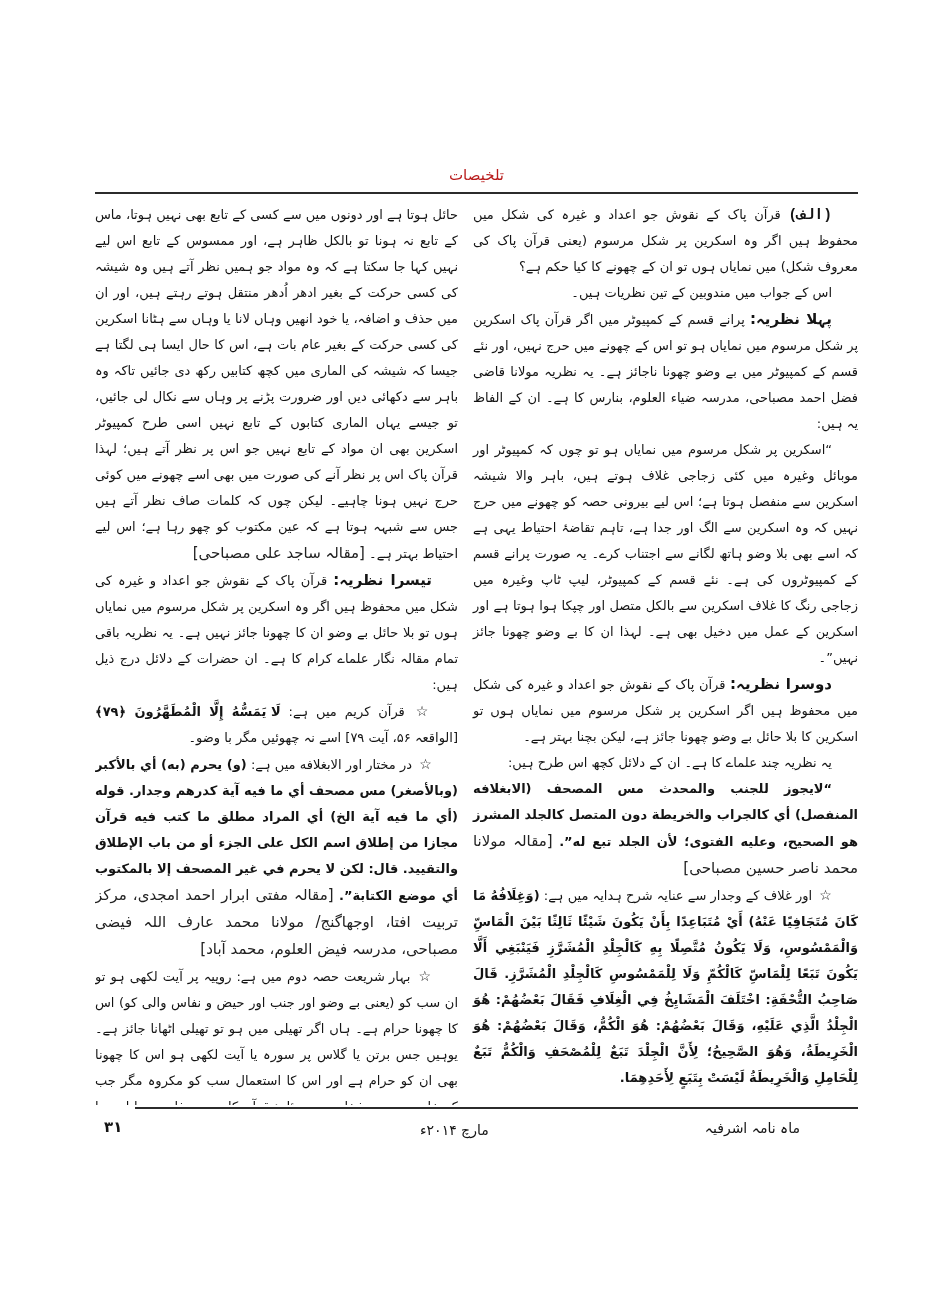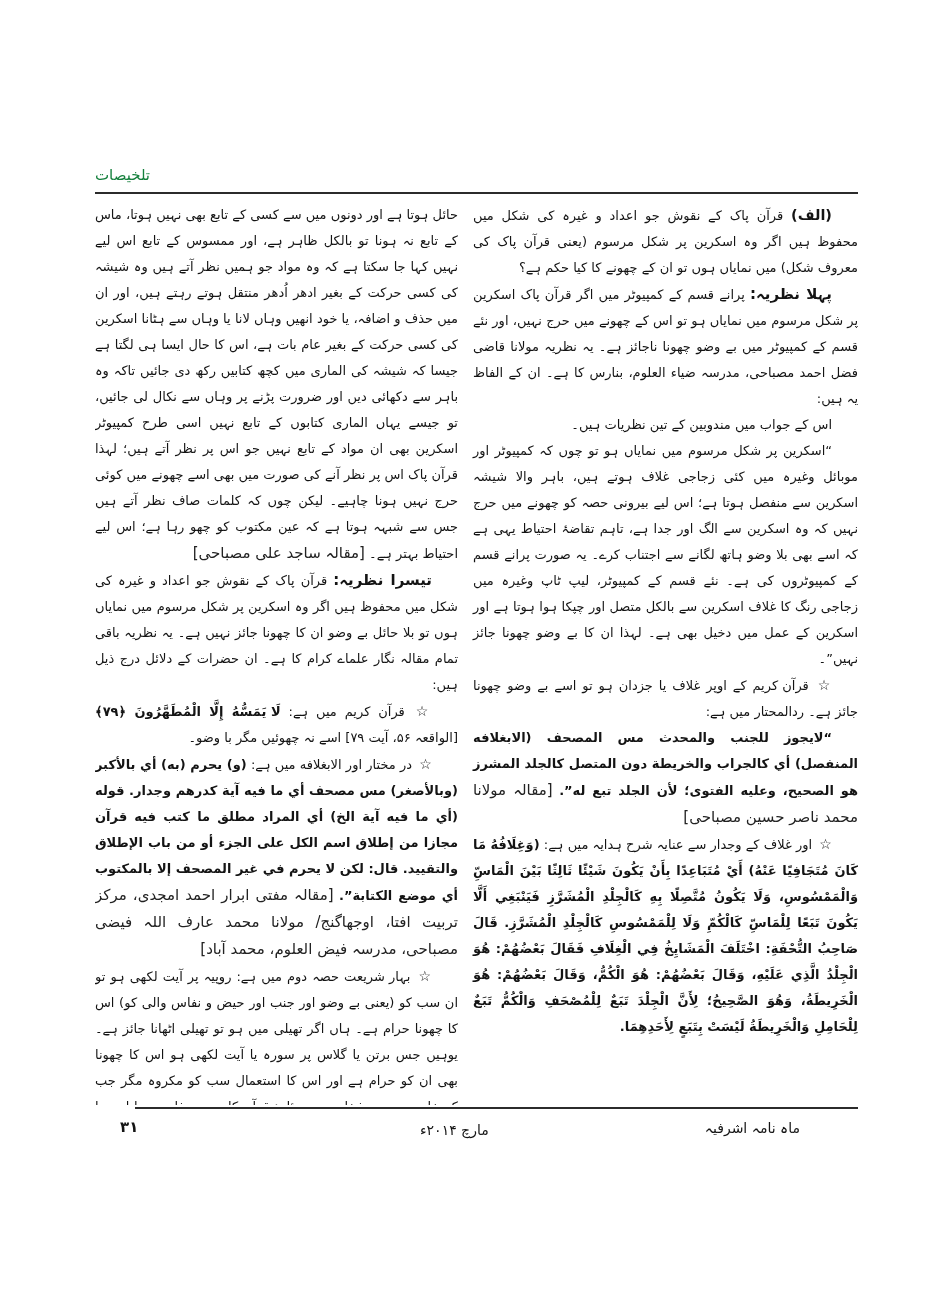--- a/index.html
+++ b/index.html
@@ -5,77 +5,80 @@
   html,body{margin:0;padding:0;}
   body{
     width:926px;height:1310px;position:relative;
     background:#ffffff;color:#141414;
     font-family:"DejaVu Sans","Liberation Sans",sans-serif;
     overflow:hidden;
   }
   .page{position:absolute;inset:0;}
   .header-title{
     position:absolute;top:166px;left:95px;width:763px;
-    text-align:left;font-size:15px;color:#15803d;letter-spacing:1px;
+    text-align:center;font-size:15px;color:#b91c1c;letter-spacing:1px;
   }
   .header-rule{
     position:absolute;top:192px;left:95px;width:763px;height:2px;
     background:#2b2b2b;
   }
   .content{
     position:absolute;top:202px;left:95px;width:763px;height:903px;
     display:flex;flex-direction:row;gap:15px;direction:rtl;overflow:hidden;
   }
   .col{direction:rtl;text-align:justify;font-size:13px;line-height:26px;}
   .col-right{width:385px;}
   .col-left{width:363px;}
   .para{margin:0;text-indent:26px;}
   .para.noindent{text-indent:0;}
-  .lead{font-weight:bold;font-size:14.5px;}
+  .lead{font-weight:bold;font-size:14.5px;font-family:Liberation Mono, monospace;}
   .theory-heading{font-weight:bold;font-size:15px;}
   .star{font-size:14px;padding-left:3px;}
   .arabic{font-weight:bold;}
   .attr{font-size:15px;color:#222;}
   .footer-rule{
     position:absolute;top:1107px;left:135px;width:723px;height:2px;
     background:#2b2b2b;
   }
   .footer-row{position:absolute;top:1116px;left:0;width:926px;height:30px;direction:rtl;}
   .footer-magazine{position:absolute;right:126px;top:4px;font-size:14px;margin-left:41px;}
   .footer-date{position:absolute;left:420px;top:6px;font-size:14px;}
-  .footer-page{position:absolute;left:120px;top:2px;font-size:15px;font-weight:bold;}
+  .footer-page{position:absolute;left:104px;top:2px;font-size:15px;font-weight:bold;}
 </style>
 </head>
 <body>
 
 <div class="page">
 
   <div class="header-title">تلخیصات</div>
   <div class="header-rule"></div>
 
   <div class="content">
 
     <div class="col col-right">
       <p class="para">
         <b class="lead">(الف)</b>
         <span>قرآن پاک کے نقوش جو اعداد و غیرہ کی شکل میں محفوظ ہیں اگر وہ اسکرین پر شکل مرسوم (یعنی قرآن پاک کی معروف شکل) میں نمایاں ہوں تو ان کے چھونے کا کیا حکم ہے؟</span>
       </p>
       <p class="para">
+        <span>اس کے جواب میں مندوبین کے تین نظریات ہیں۔</span>
+      </p>
+      <p class="para">
         <b class="theory-heading">پہلا نظریہ:</b>
         <span>پرانے قسم کے کمپیوٹر میں اگر قرآن پاک اسکرین پر شکل مرسوم میں نمایاں ہو تو اس کے چھونے میں حرج نہیں، اور نئے قسم کے کمپیوٹر میں بے وضو چھونا ناجائز ہے۔ یہ نظریہ مولانا قاضی فضل احمد مصباحی، مدرسہ ضیاء العلوم، بنارس کا ہے۔ ان کے الفاظ یہ ہیں:</span>
-      </p>
-      <p class="para">
-        <span>اس کے جواب میں مندوبین کے تین نظریات ہیں۔</span>
       </p>
       <p class="para">
         <span>“اسکرین پر شکل مرسوم میں نمایاں ہو تو چوں کہ کمپیوٹر اور موبائل وغیرہ میں کئی زجاجی غلاف ہوتے ہیں، باہر والا شیشہ اسکرین سے منفصل ہوتا ہے؛ اس لیے بیرونی حصہ کو چھونے میں حرج نہیں کہ وہ اسکرین سے الگ اور جدا ہے، تاہم تقاضۂ احتیاط یہی ہے کہ اسے بھی بلا وضو ہاتھ لگانے سے اجتناب کرے۔ یہ صورت پرانے قسم کے کمپیوٹروں کی ہے۔ نئے قسم کے کمپیوٹر، لیپ ٹاپ وغیرہ میں زجاجی رنگ کا غلاف اسکرین سے بالکل متصل اور چپکا ہوا ہوتا ہے اور اسکرین کے عمل میں دخیل بھی ہے۔ لہذا ان کا بے وضو چھونا جائز نہیں”۔</span>
       </p>
       <p class="para">
-        <span class="star">☆</span>
-        <span>قرآن کریم کے اوپر غلاف یا جزدان ہو تو اسے بے وضو چھونا جائز ہے۔ ردالمحتار میں ہے:</span>
+        <b class="theory-heading">دوسرا نظریہ:</b>
+        <span>قرآن پاک کے نقوش جو اعداد و غیرہ کی شکل میں محفوظ ہیں اگر اسکرین پر شکل مرسوم میں نمایاں ہوں تو اسکرین کا بلا حائل بے وضو چھونا جائز ہے، لیکن بچنا بہتر ہے۔</span>
+      </p>
+      <p class="para">
+        <span>یہ نظریہ چند علماے کا ہے۔ ان کے دلائل کچھ اس طرح ہیں:</span>
       </p>
       <p class="para">
         <span class="arabic">“لايجوز للجنب والمحدث مس المصحف (الابغلافه المنفصل) أي كالجراب والخريطة دون المتصل كالجلد المشرز هو الصحيح، وعليه الفتوى؛ لأن الجلد تبع له”.</span>
         <span class="attr">[مقالہ مولانا محمد ناصر حسین مصباحی]</span>
       </p>
       <p class="para">
         <span class="star">☆</span>
         <span>اور غلاف کے وجدار سے عنایہ شرح ہدایہ میں ہے:</span>
         <span class="arabic">(وَغِلَافُهُ مَا كَانَ مُتَجَافِيًا عَنْهُ) أَيْ مُتَبَاعِدًا بِأَنْ يَكُونَ شَيْئًا ثَالِثًا بَيْنَ الْمَاسِّ وَالْمَمْسُوسِ، وَلَا يَكُونُ مُتَّصِلًا بِهِ كَالْجِلْدِ الْمُشَرَّزِ فَيَنْبَغِي أَلَّا يَكُونَ تَبَعًا لِلْمَاسِّ كَالْكُمِّ وَلَا لِلْمَمْسُوسِ كَالْجِلْدِ الْمُشَرَّزِ. قَالَ صَاحِبُ التُّحْفَةِ: اخْتَلَفَ الْمَشَايِخُ فِي الْغِلَافِ فَقَالَ بَعْضُهُمْ: هُوَ الْجِلْدُ الَّذِي عَلَيْهِ، وَقَالَ بَعْضُهُمْ: هُوَ الْكُمُّ، وَقَالَ بَعْضُهُمْ: هُوَ الْخَرِيطَةُ، وَهُوَ الصَّحِيحُ؛ لِأَنَّ الْجِلْدَ تَبَعٌ لِلْمُصْحَفِ وَالْكُمُّ تَبَعٌ لِلْحَامِلِ وَالْخَرِيطَةُ لَيْسَتْ بِتَبَعٍ لِأَحَدِهِمَا.</span>
         

